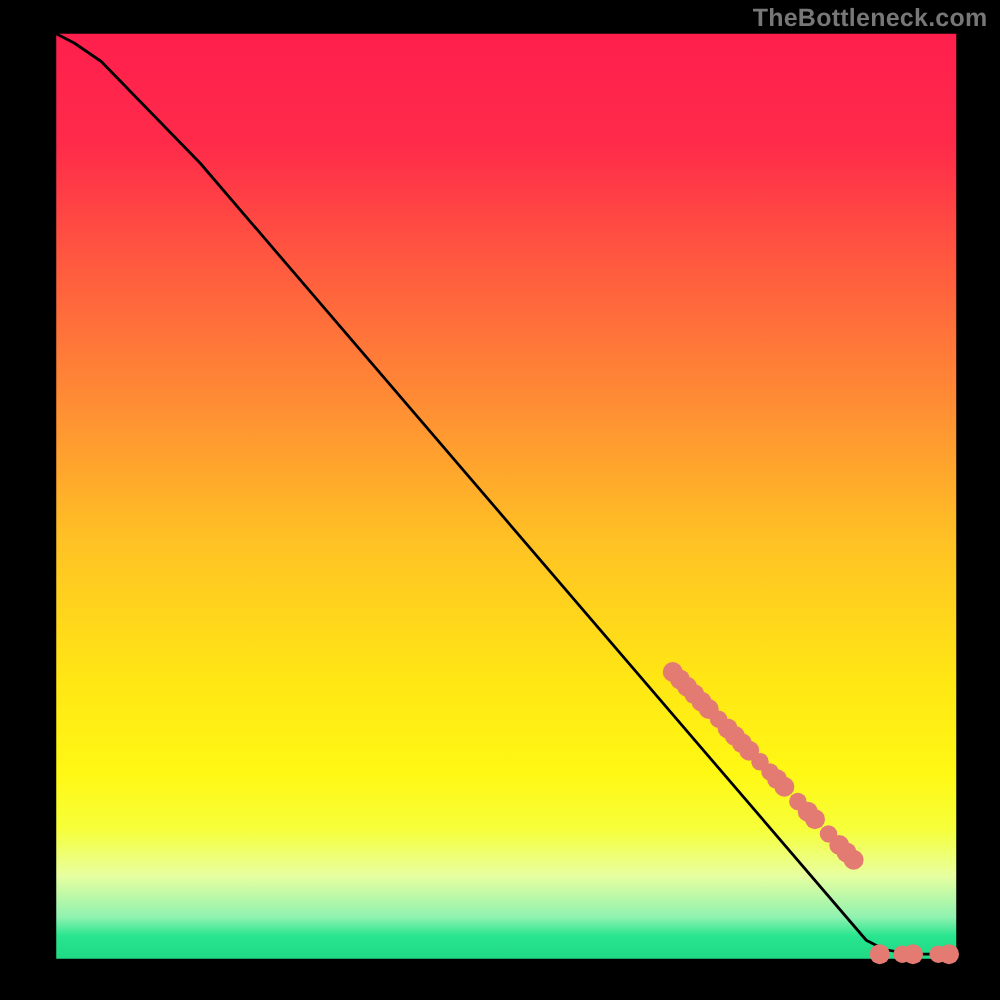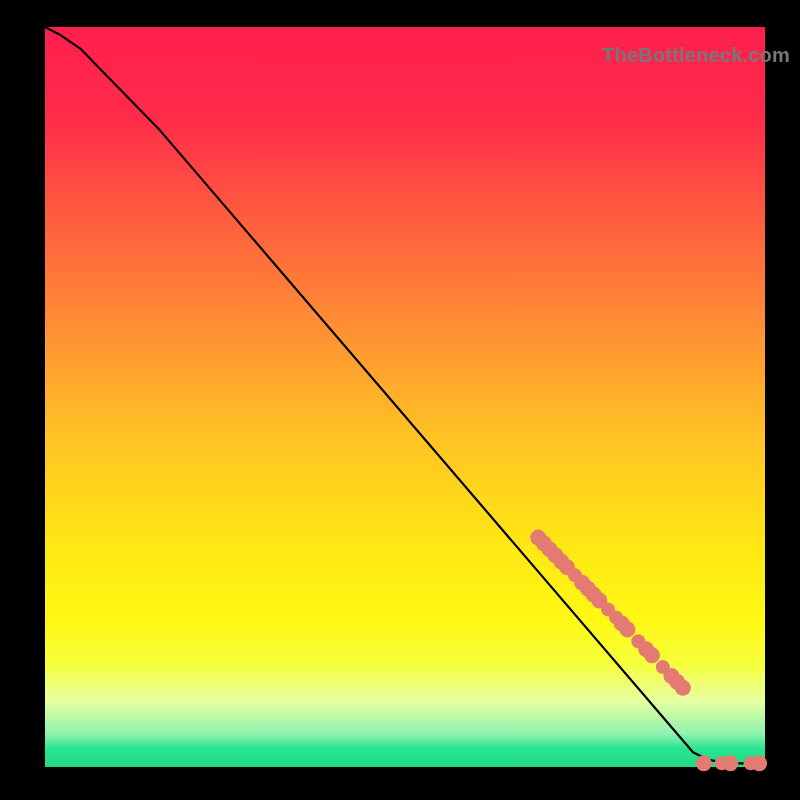--- a/index.html
+++ b/index.html
@@ -18,21 +18,20 @@
   }
   .watermark {
     position: absolute;
     top: 4px;
     right: 10px;
     color: #777;
     font-size: 20px;
     font-weight: 600;
     letter-spacing: 0.2px;
     z-index: 5;
-    margin-top: 40px;
   }
   svg {
     position: absolute;
     left: 0;
     top: 0;
   }
 </style>
 </head>
 <body>
 

